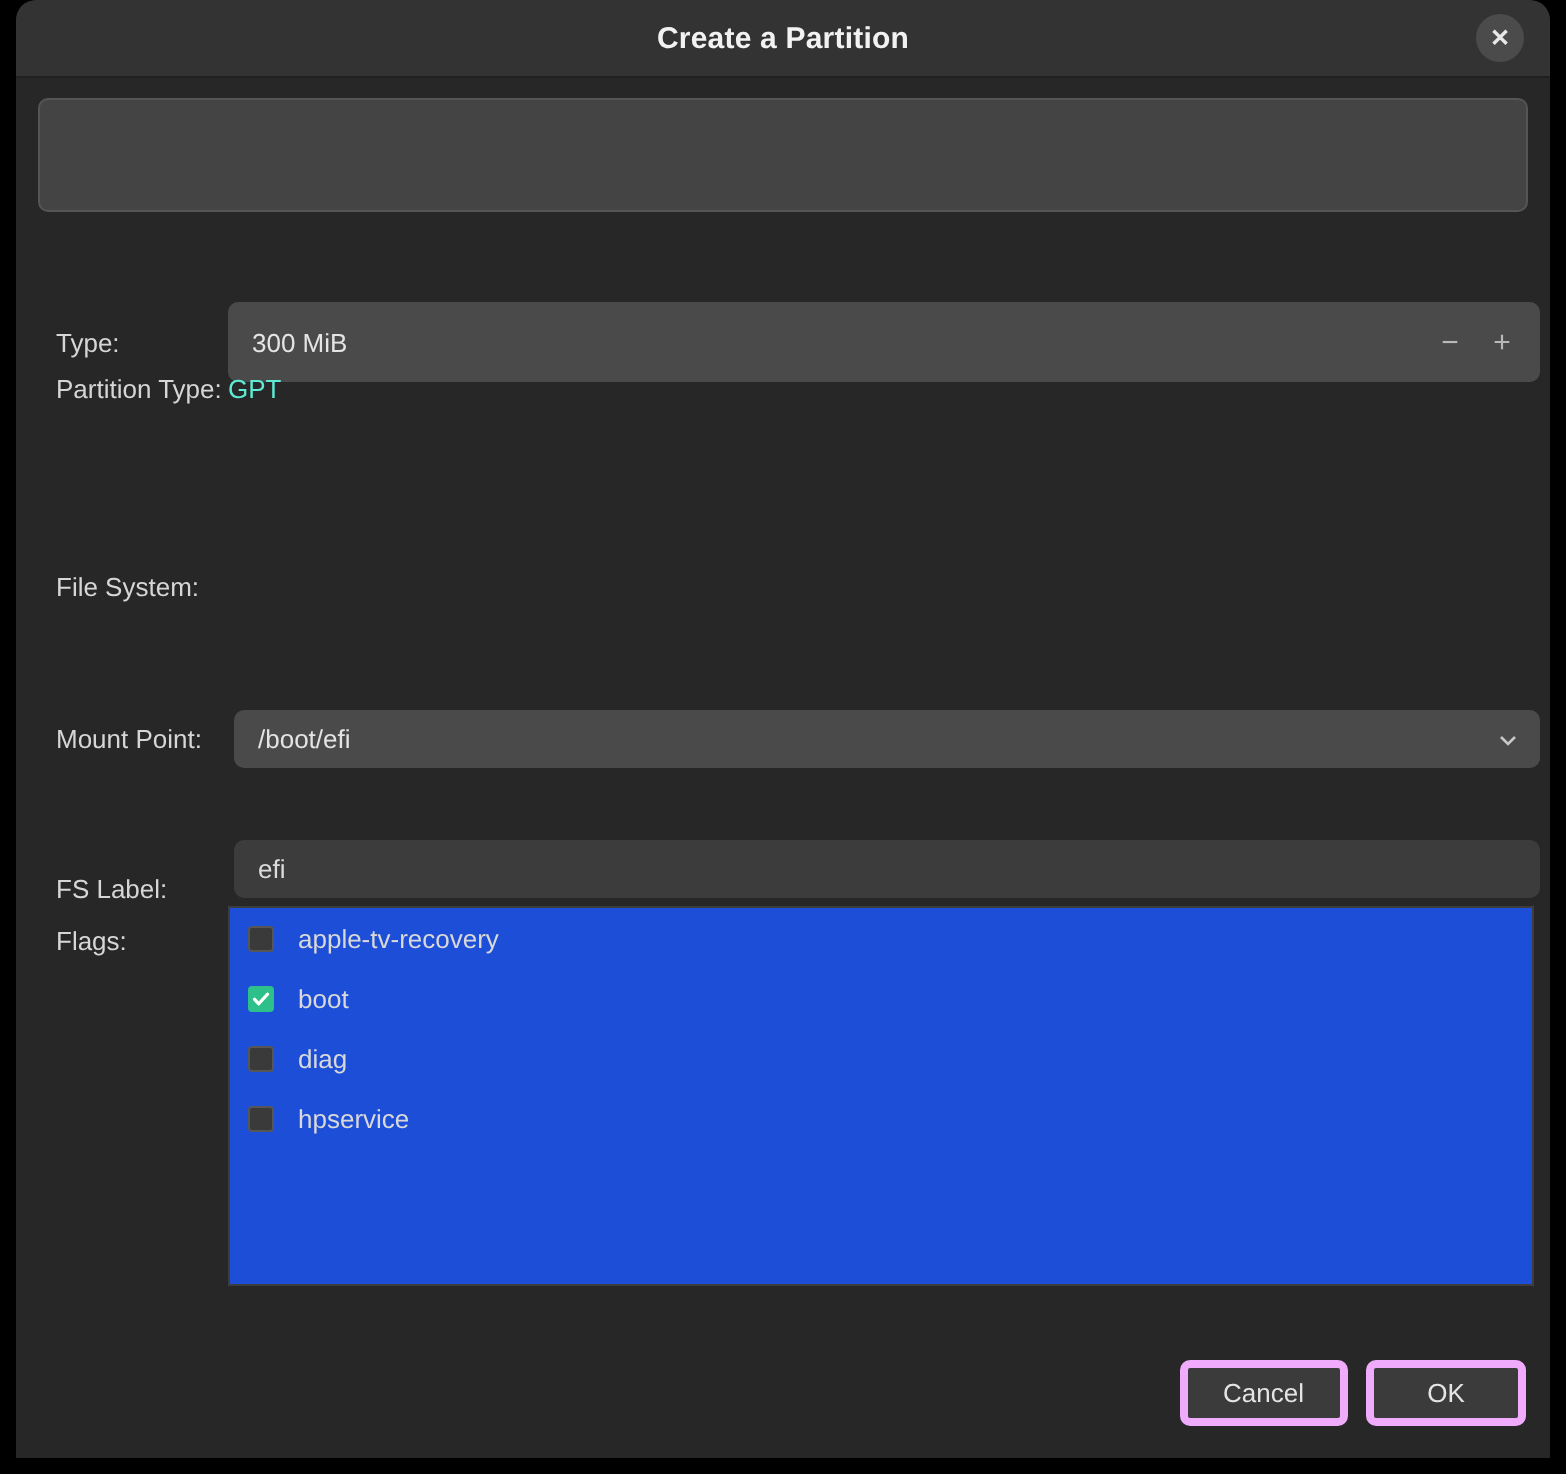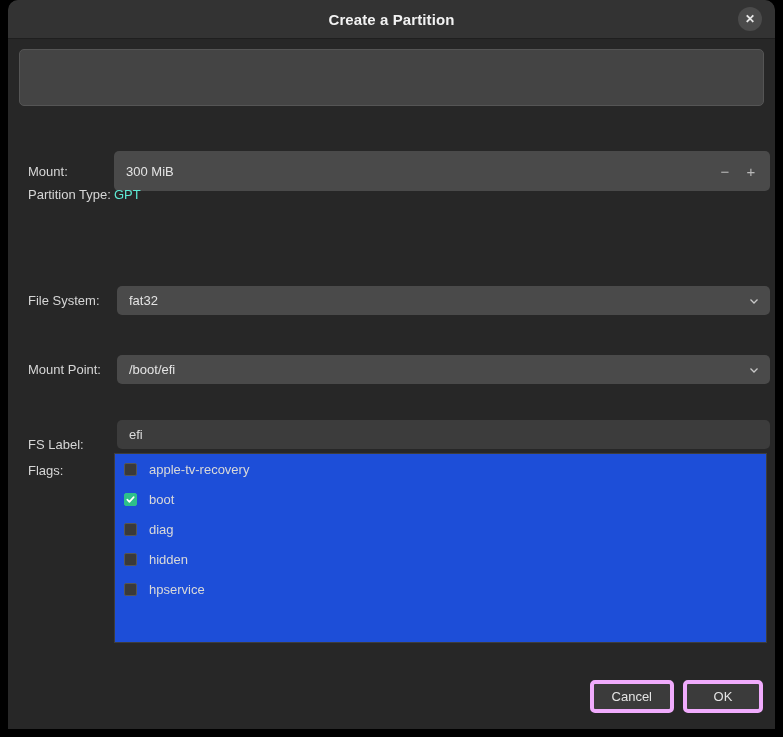--- a/index.html
+++ b/index.html
@@ -246,43 +246,35 @@
   <div class="titlebar">
     <div class="title-text">Create a Partition</div>
     <button class="close-btn">✕</button>
   </div>
 
   <div class="body">
 
     <div class="viz-box"></div>
 
     <div class="row row-size">
-      <span class="lbl">Mount:</span>
+      <span class="lbl">Type:</span>
       <div class="spin">
         <span class="spin-value">300 MiB</span>
         <button class="spin-btn minus">−</button>
         <button class="spin-btn plus">+</button>
       </div>
     </div>
 
     <div class="row row-ptype">
       <span class="lbl">Partition Type:</span>
       <span class="ptype-val">GPT</span>
     </div>
 
     <div class="row row-fs">
       <span class="lbl">File System:</span>
-      <div class="combo">
-        <span class="combo-value">fat32</span>
-        <span class="chev">
-          <svg viewBox="0 0 10 10" width="10" height="10">
-              <path d="M1.5 3.5 L5 7 L8.5 3.5" fill="none" stroke="#c8c8c8" stroke-width="1.3"></path>
-            </svg>
-        </span>
-      </div>
     </div>
 
     <div class="row row-mp">
       <span class="lbl">Mount Point:</span>
       <div class="combo">
         <span class="combo-value">/boot/efi</span>
         <span class="chev">
           <svg viewBox="0 0 10 10" width="10" height="10">
               <path d="M1.5 3.5 L5 7 L8.5 3.5" fill="none" stroke="#c8c8c8" stroke-width="1.3"></path>
             </svg>
@@ -314,26 +306,20 @@
       <div class="flag-row">
         <span class="cb off">
           
         </span>
         <span class="flag-text">diag</span>
       </div>
       <div class="flag-row">
         <span class="cb off">
           
         </span>
-        <span class="flag-text">hidden</span>
-      </div>
-      <div class="flag-row">
-        <span class="cb off">
-          
-        </span>
         <span class="flag-text">hpservice</span>
       </div>
     </div>
 
     <div class="footer">
       <button class="btn">Cancel</button>
       <button class="btn">OK</button>
     </div>
 
   </div>

